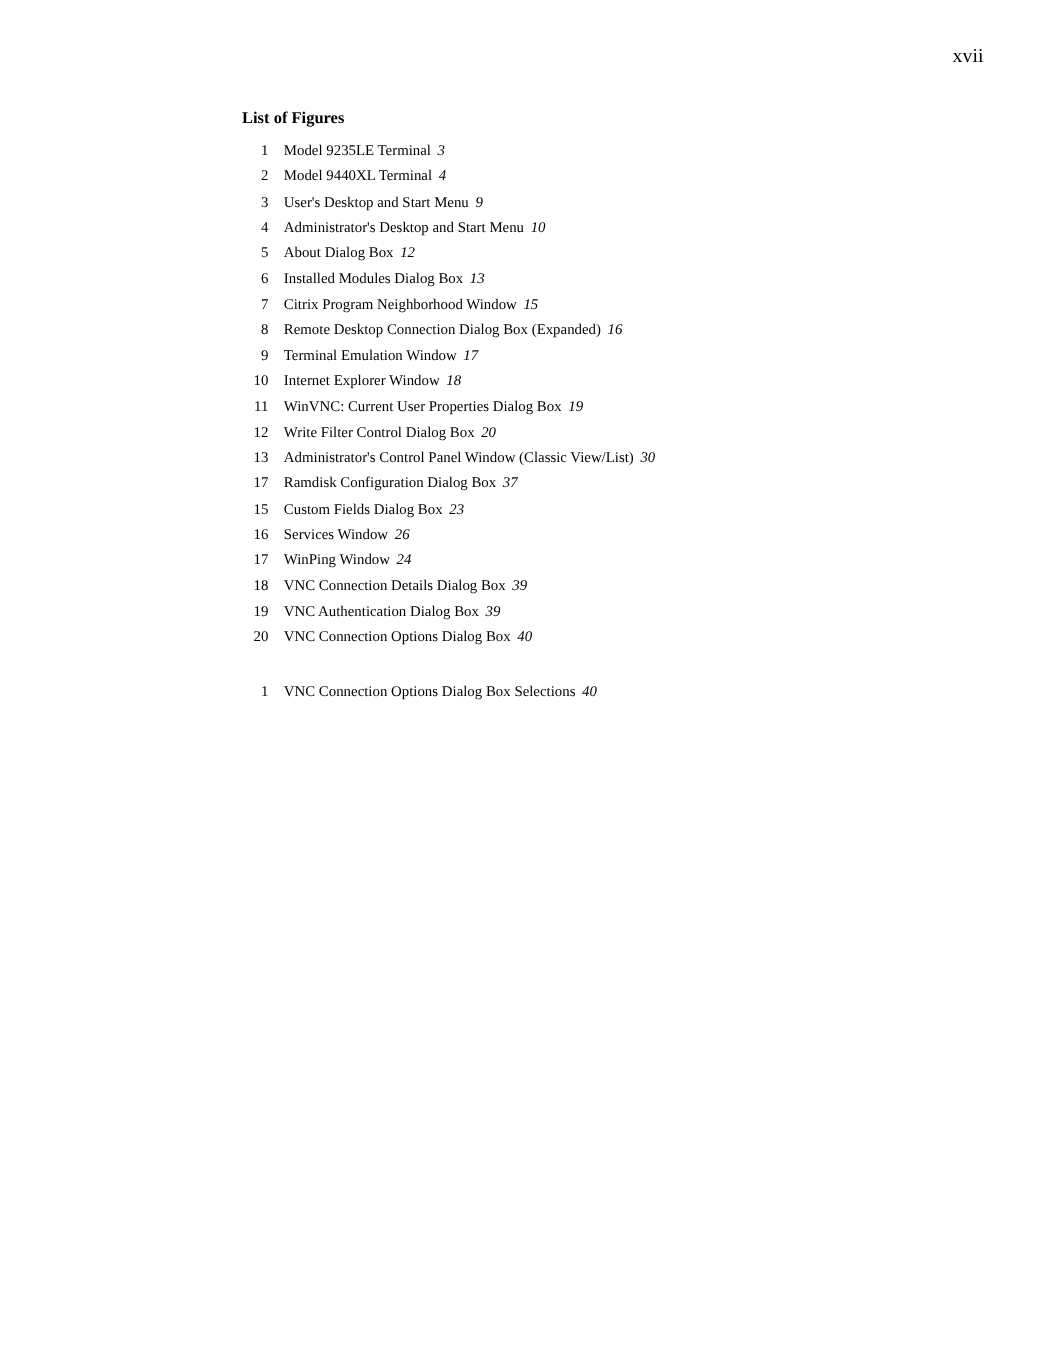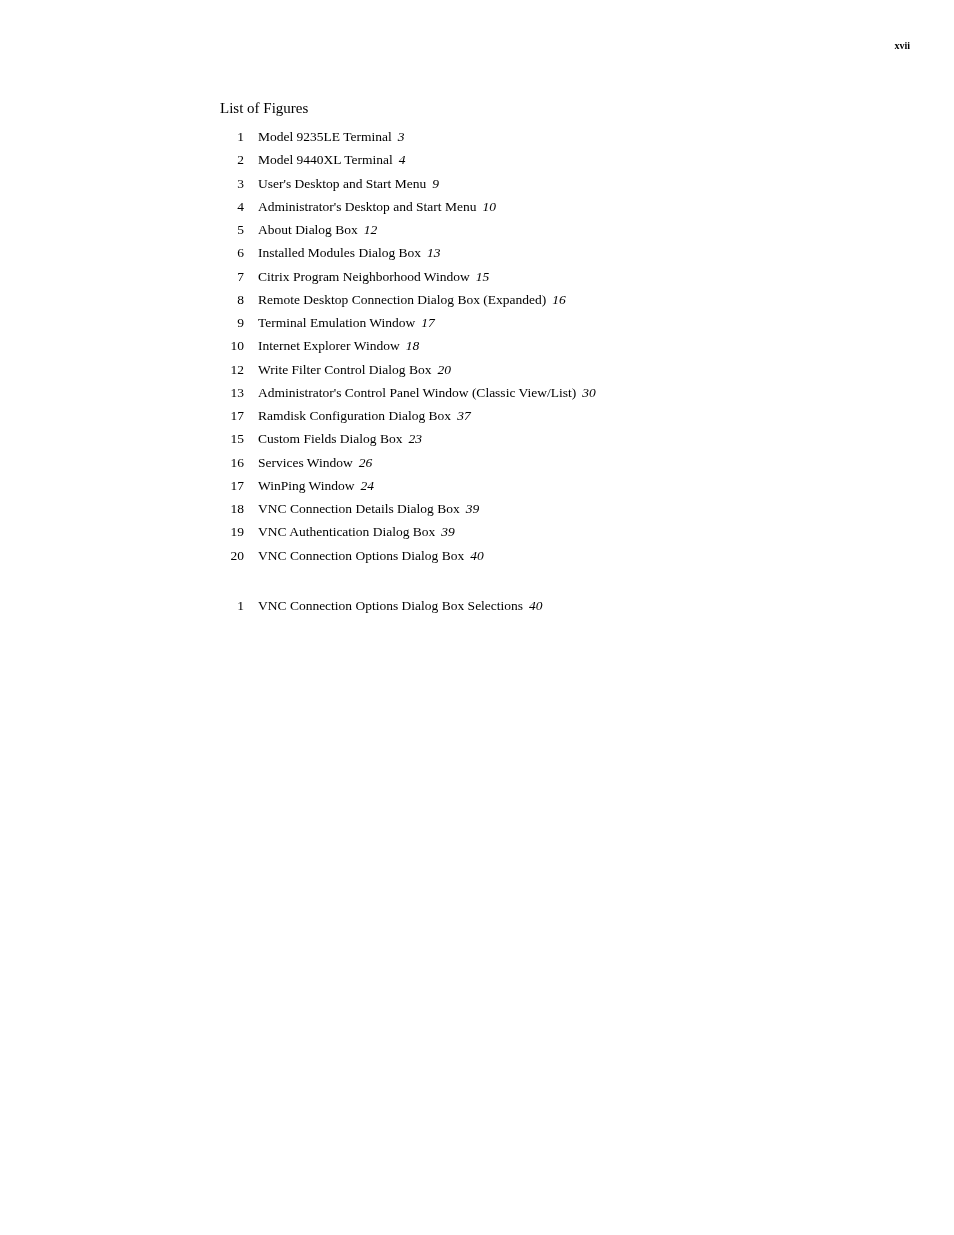--- a/index.html
+++ b/index.html
@@ -14,33 +14,33 @@
       background: #ffffff;
       font-family: "Times New Roman", Times, serif;
       font-size: 14px;
       color: #000000;
       position: relative;
     }
 
     .page-number {
       position: absolute;
       top: 40px;
-      right: 44px;
-      font-weight: bold;
-      font-size: 10px;
+      right: 60px;
+      font-weight: normal;
+      font-size: 18px;
     }
 
     .main-content {
       margin-left: 220px;
       margin-top: 100px;
       max-width: 650px;
     }
 
     .section-title {
-      font-weight: normal;
+      font-weight: bold;
       font-size: 15px;
       margin-bottom: 10px;
     }
 
     .toc-list {
       list-style: none;
       margin-bottom: 30px;
     }
 
     .toc-list li {
@@ -110,20 +110,24 @@
       </li>
       <li>
         <span class="toc-num">9</span>
         <span class="toc-text">Terminal Emulation Window<span class="toc-page">17</span></span>
       </li>
       <li>
         <span class="toc-num">10</span>
         <span class="toc-text">Internet Explorer Window<span class="toc-page">18</span></span>
       </li>
       <li>
+        <span class="toc-num">11</span>
+        <span class="toc-text">WinVNC: Current User Properties Dialog Box<span class="toc-page">19</span></span>
+      </li>
+      <li>
         <span class="toc-num">12</span>
         <span class="toc-text">Write Filter Control Dialog Box<span class="toc-page">20</span></span>
       </li>
       <li>
         <span class="toc-num">13</span>
         <span class="toc-text">Administrator's Control Panel Window (Classic View/List)<span class="toc-page">30</span></span>
       </li>
       <li>
         <span class="toc-num">17</span>
         <span class="toc-text">Ramdisk Configuration Dialog Box<span class="toc-page">37</span></span>

